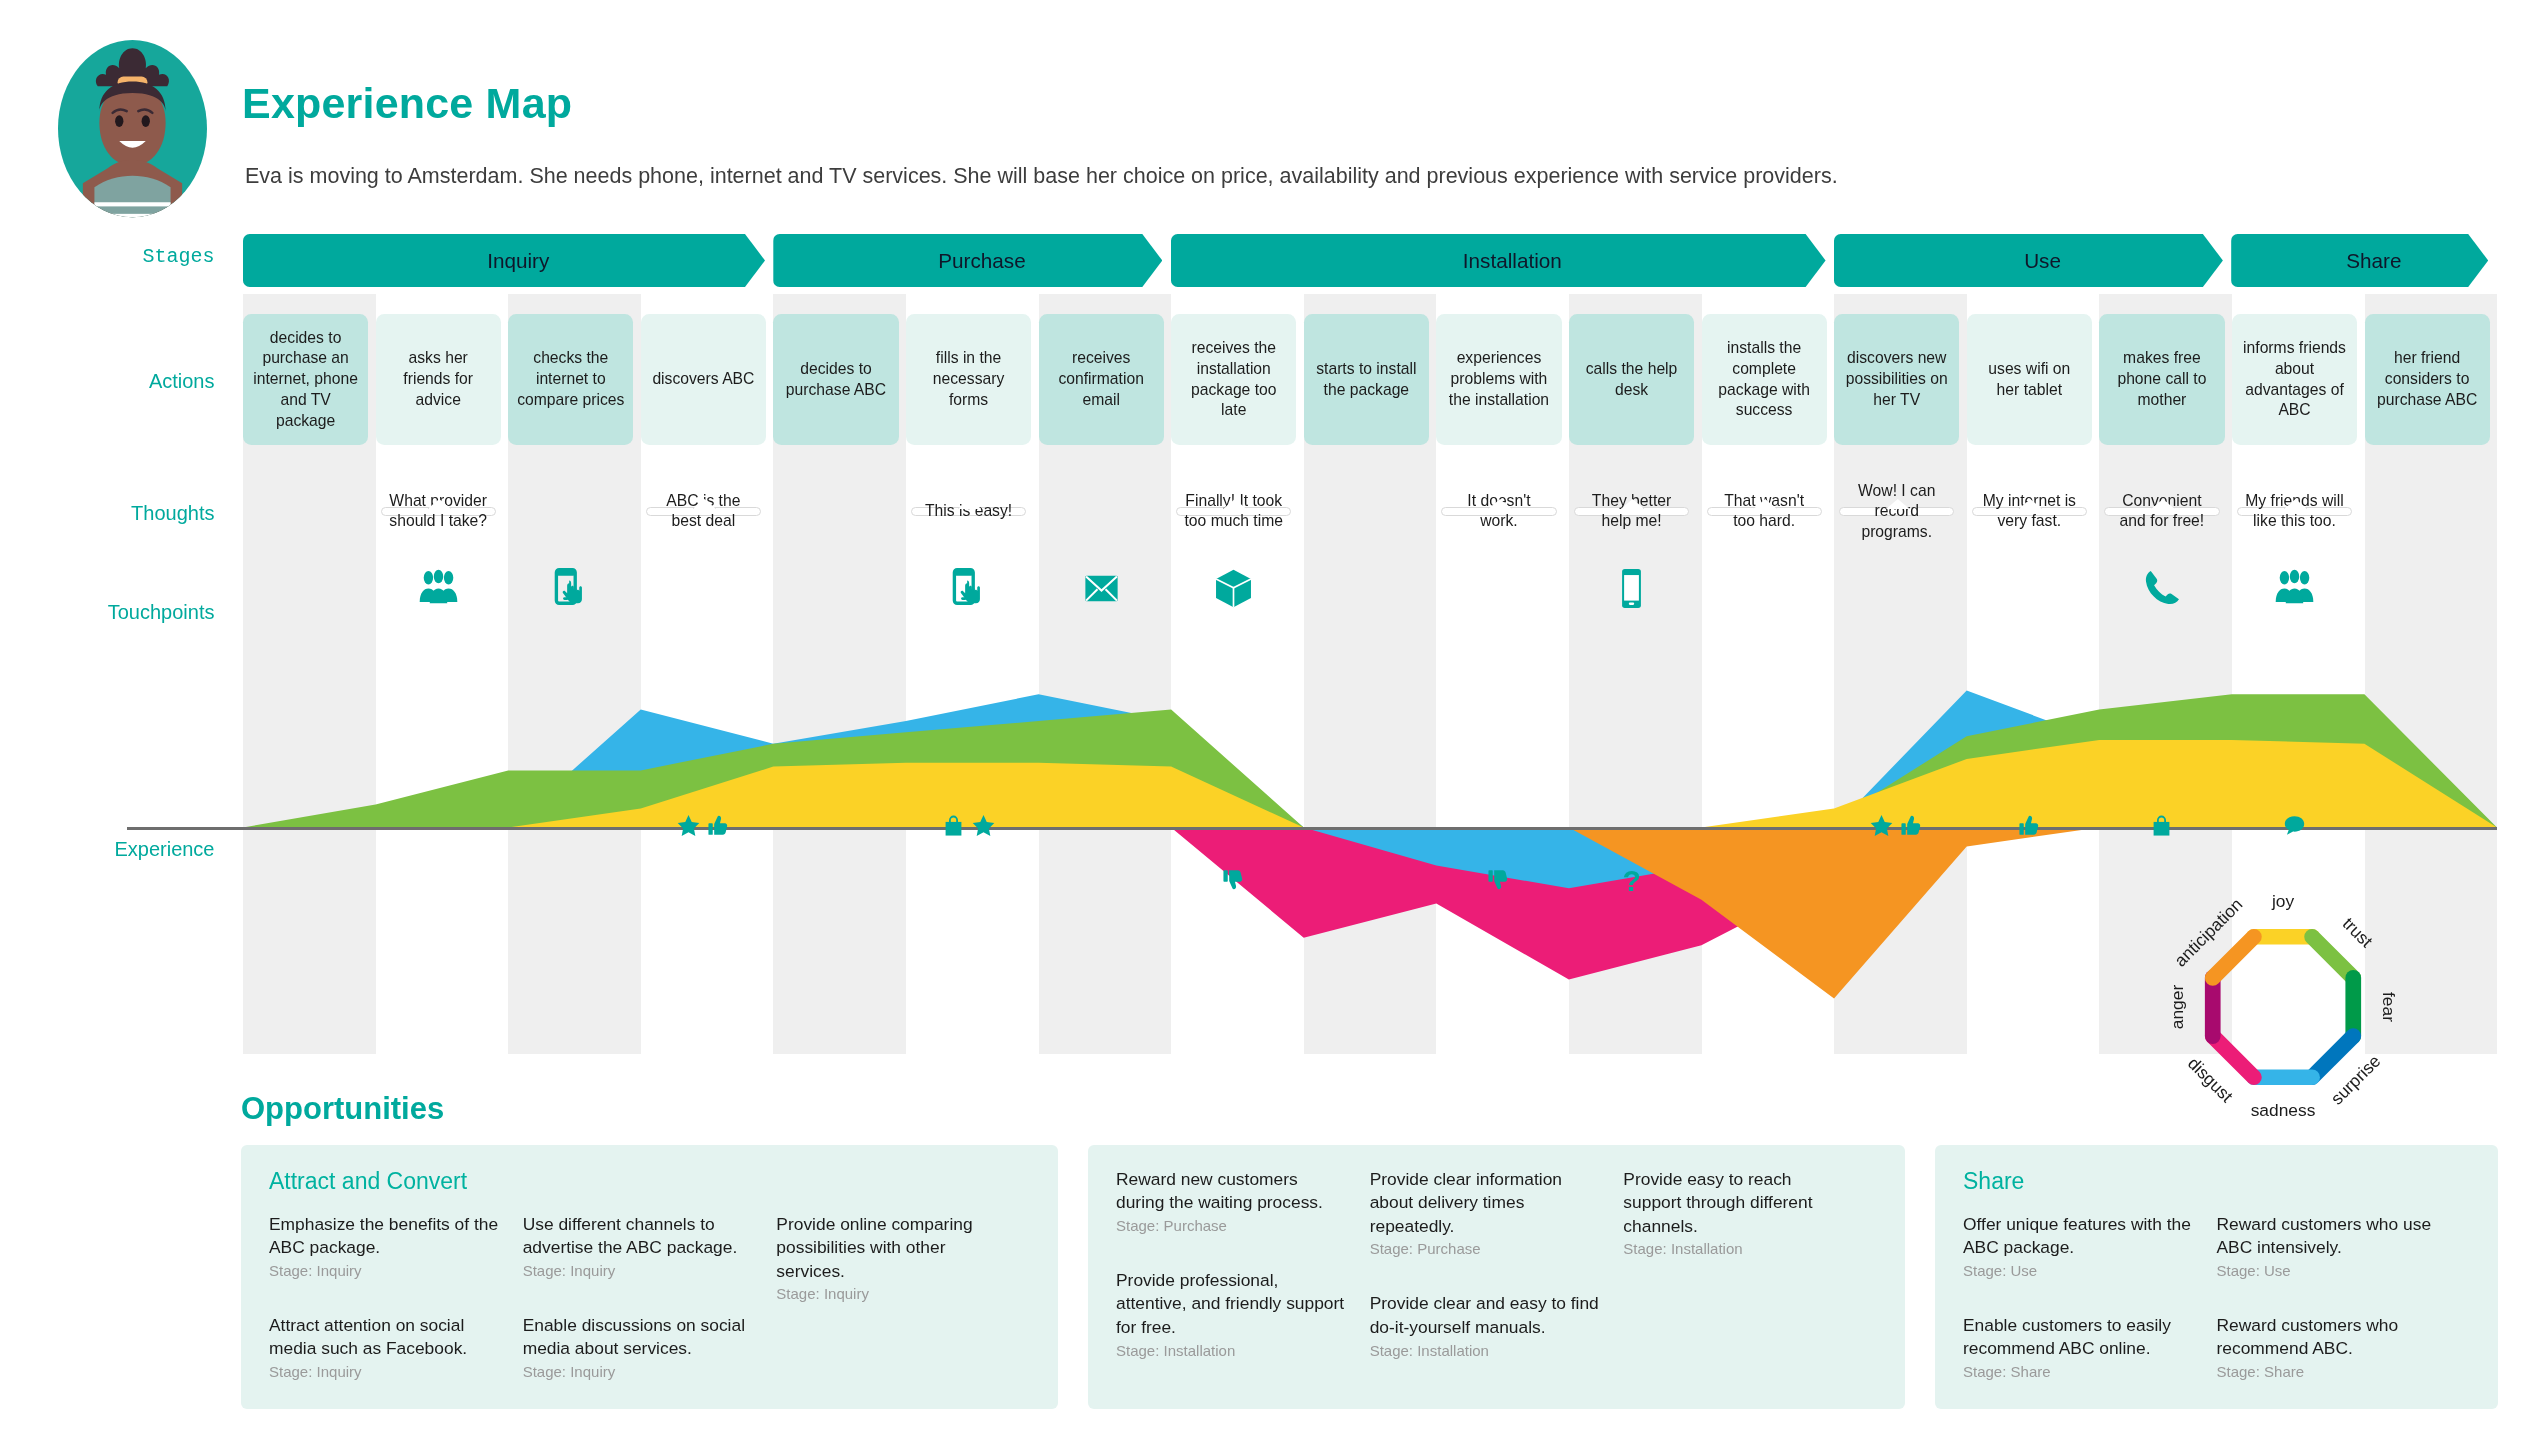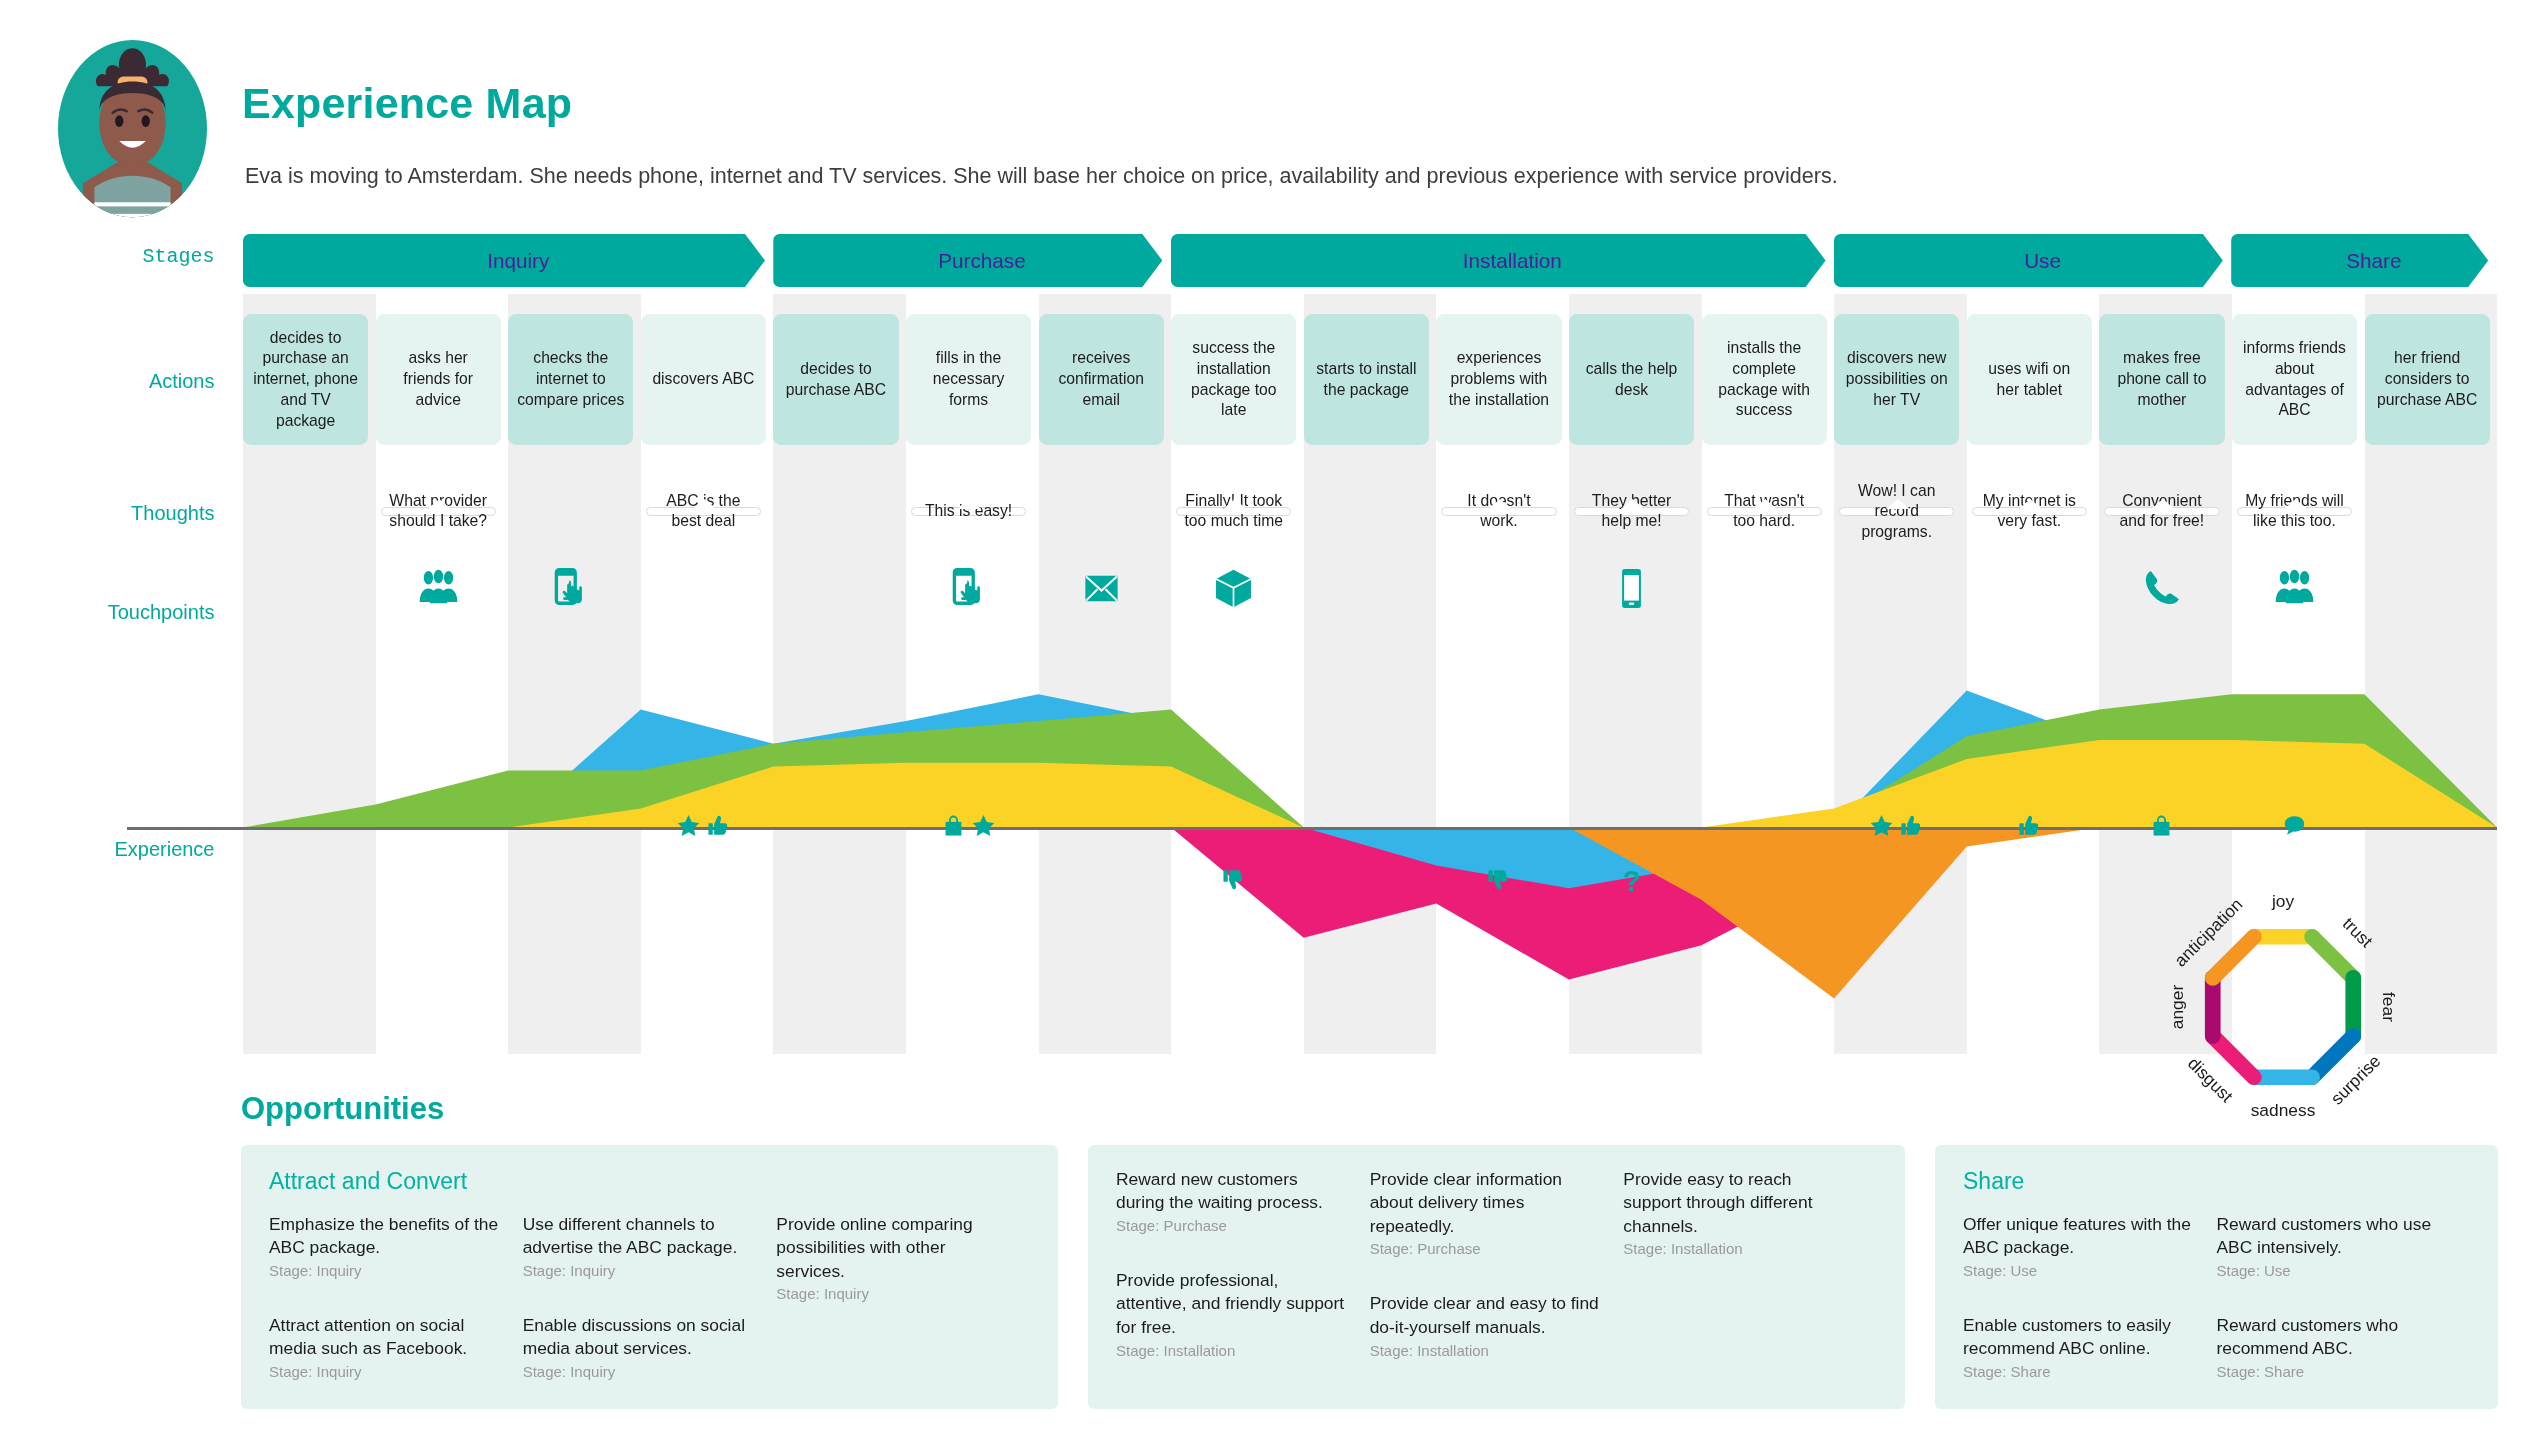--- a/index.html
+++ b/index.html
@@ -41,21 +41,21 @@
   .grid { position: absolute; left: 243px; top: 234px; width: 2254px; height: 820px; }
   .colstripes { position: absolute; inset: 0; display: flex; gap: 0; top: 60px; height: 760px; }
   .stripe { flex: 1 1 0; }
   .stripe.alt { background: #efefef; }
   .stripe.plain { background: #ffffff; }
 
   
   .stages { position: absolute; left: 0; top: 0; height: 53px; width: 100%; display: flex; }
   .stage {
     height: 53px; position: relative; margin-right: 8.3px;
-    background: #00a99d; color: #4c1d95;
+    background: #00a99d; color: #0f172a;
     display: flex; align-items: center; justify-content: center;
     font-size: 20.7px;
     border-radius: 6.6px 0 0 6.6px;
     clip-path: polygon(0 0, calc(100% - 20px) 0, 100% 50%, calc(100% - 20px) 100%, 0 100%);
     padding-left: 45px;
   }
   .stage span { transform: translateX(-8.3px); }
 
   
   .actions { position: absolute; left: 0; top: 80px; height: 131px; width: 100%; display: flex; }
@@ -210,21 +210,21 @@
       </div>
 
     <div class="actions" id="actions">
         <div class="action d">decides to purchase an internet, phone and TV package</div>
         <div class="action l">asks her friends for advice</div>
         <div class="action d">checks the internet to compare prices</div>
         <div class="action l">discovers ABC</div>
         <div class="action d">decides to purchase ABC</div>
         <div class="action l">fills in the necessary forms</div>
         <div class="action d">receives confirmation email</div>
-        <div class="action l">success the installation package too late</div>
+        <div class="action l">receives the installation package too late</div>
         <div class="action d">starts to install the package</div>
         <div class="action l">experiences problems with the installation</div>
         <div class="action d">calls the help desk</div>
         <div class="action l">installs the complete package with success</div>
         <div class="action d">discovers new possibilities on her TV</div>
         <div class="action l">uses wifi on her tablet</div>
         <div class="action d">makes free phone call to mother</div>
         <div class="action l">informs friends about advantages of ABC</div>
         <div class="action d">her friend considers to purchase ABC</div>
       </div>

